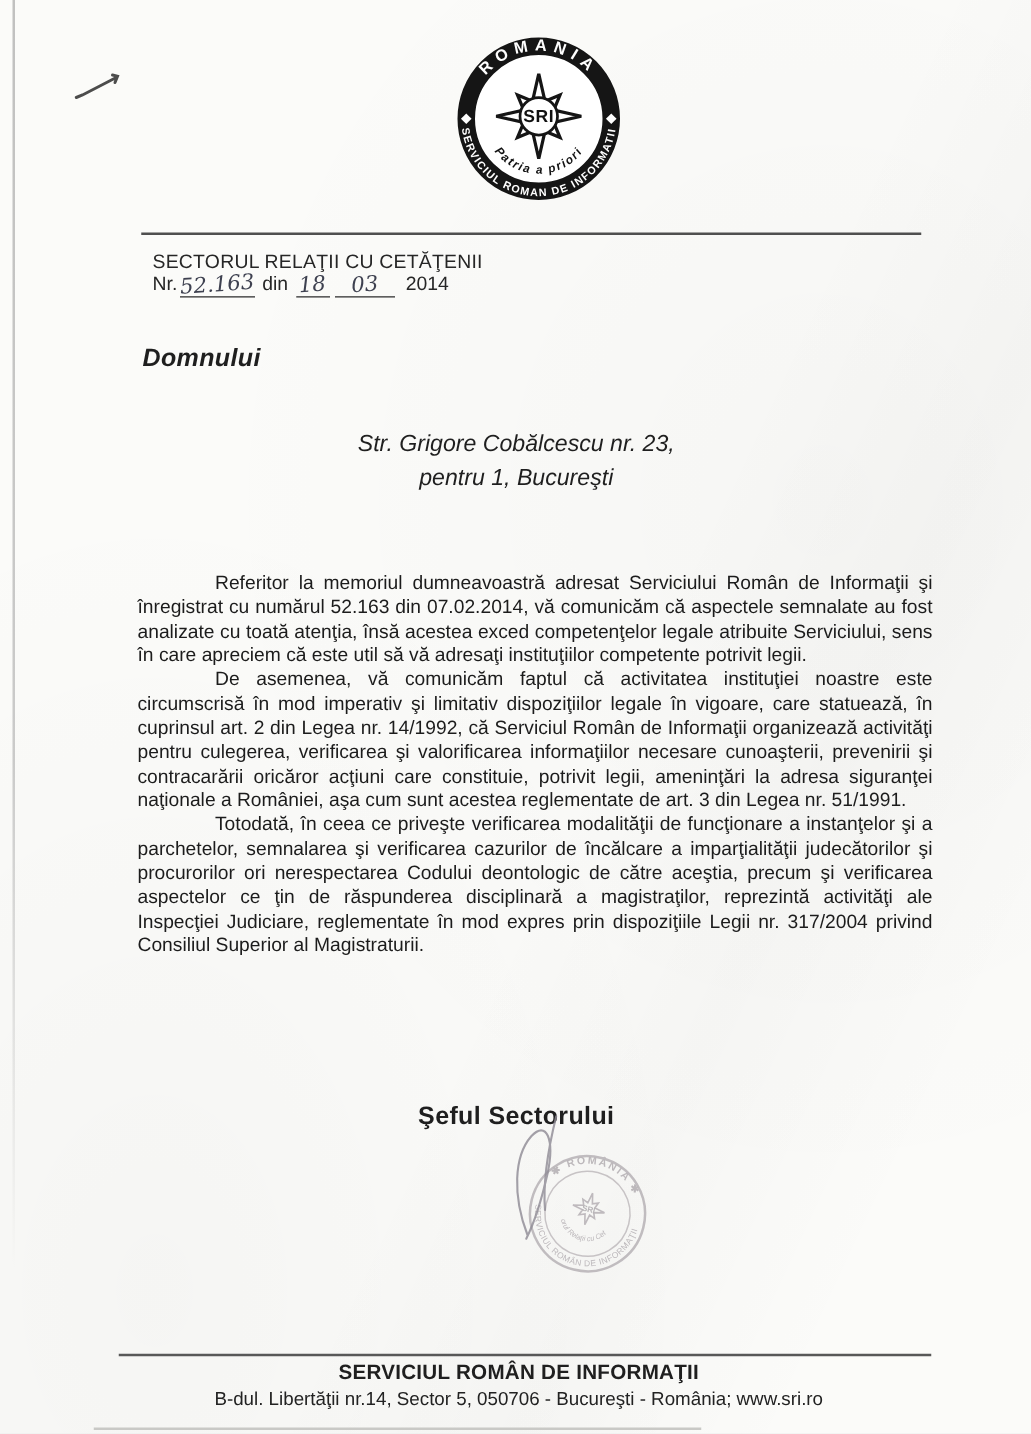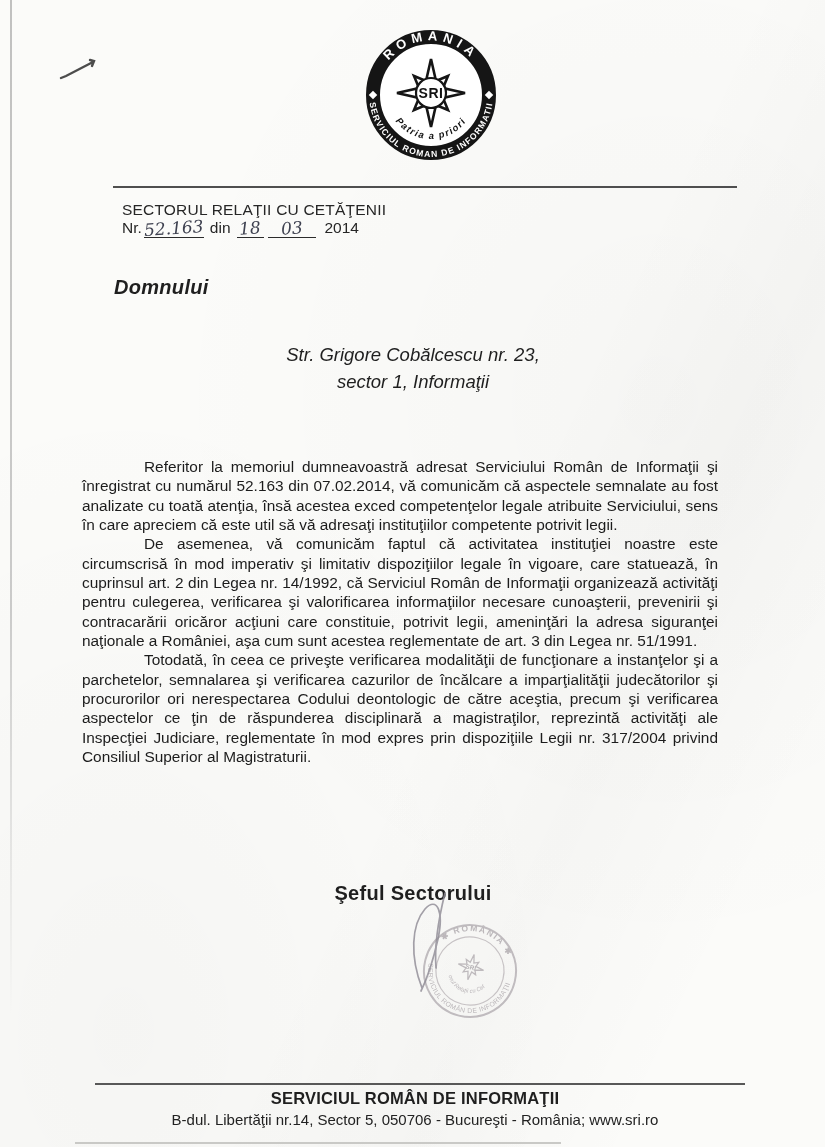--- a/index.html
+++ b/index.html
@@ -29,21 +29,21 @@
   .hw{font-family:"DejaVu Serif", serif;font-style:italic;font-size:17px;color:#3e4150;
       display:inline-block;transform:rotate(-4deg);position:relative;top:1px;white-space:nowrap;}
   .din{margin-left:6px;}
   .year{margin-left:9px;}
   
   .salutation{left:114px;top:276px;font-size:20px;font-weight:bold;font-style:italic;letter-spacing:.3px;}
   .recipient{left:98px;top:341px;width:630px;text-align:center;font-style:italic;}
   .recipient .name{font-weight:bold;font-size:20px;letter-spacing:.4px;line-height:26px;}
   .recipient .addr{font-size:18.5px;line-height:27px;}
   
-  .body-text{left:82px;top:457px;width:636px;font-size:15.4px;line-height:19.35px;
+  .body-text{left:110px;top:457px;width:636px;font-size:15.4px;line-height:19.35px;
     text-align:justify;color:#1c1c1c;}
   .body-text p{margin:0;text-indent:62px;}
   
   .sign-title{left:98px;top:882px;width:630px;text-align:center;font-size:20px;font-weight:bold;letter-spacing:.3px;}
   
   .rule-bottom{left:95px;top:1083px;width:650px;height:1.6px;background:#585858;}
   .footer{left:85px;top:1089px;width:660px;text-align:center;}
   .footer .org{font-size:16.5px;font-weight:bold;letter-spacing:.2px;}
   .footer .addr{font-size:15px;margin-top:3px;color:#222;}
   
@@ -94,21 +94,21 @@
 
   <div class="abs rule-top"></div>
   <div class="abs dept">SECTORUL RELAŢII CU CETĂŢENII</div>
   <div class="abs regline">
     <span>Nr.</span><span class="blank blank1"><span class="hw">52.163</span></span><span class="din">din</span><span class="blank blank2"><span class="hw">18</span></span><span class="blank blank3"><span class="hw">03</span></span><span class="year">2014</span>
   </div>
 
   <div class="abs salutation">Domnului</div>
   <div class="abs recipient">
     <div class="addr">Str. Grigore Cobălcescu nr. 23,</div>
-    <div class="addr">sector 1, Informaţii</div>
+    <div class="addr">pentru 1, Bucureşti</div>
   </div>
 
   <div class="abs body-text">
     <p>Referitor la memoriul dumneavoastră adresat Serviciului Român de Informaţii şi înregistrat cu numărul 52.163 din 07.02.2014, vă comunicăm că aspectele semnalate au fost analizate cu toată atenţia, însă acestea exced competenţelor legale atribuite Serviciului, sens în care apreciem că este util să vă adresaţi instituţiilor competente potrivit legii.</p>
     <p>De asemenea, vă comunicăm faptul că activitatea instituţiei noastre este circumscrisă în mod imperativ şi limitativ dispoziţiilor legale în vigoare, care statuează, în cuprinsul art. 2 din Legea nr. 14/1992, că Serviciul Român de Informaţii organizează activităţi pentru culegerea, verificarea şi valorificarea informaţiilor necesare cunoaşterii, prevenirii şi contracarării oricăror acţiuni care constituie, potrivit legii, ameninţări la adresa siguranţei naţionale a României, aşa cum sunt acestea reglementate de art. 3 din Legea nr. 51/1991.</p>
     <p>Totodată, în ceea ce priveşte verificarea modalităţii de funcţionare a instanţelor şi a parchetelor, semnalarea şi verificarea cazurilor de încălcare a imparţialităţii judecătorilor şi procurorilor ori nerespectarea Codului deontologic de către aceştia, precum şi verificarea aspectelor ce ţin de răspunderea disciplinară a magistraţilor, reprezintă activităţi ale Inspecţiei Judiciare, reglementate în mod expres prin dispoziţiile Legii nr. 317/2004 privind Consiliul Superior al Magistraturii.</p>
   </div>
 
   <div class="abs sign-title">Şeful Sectorului</div>
 

